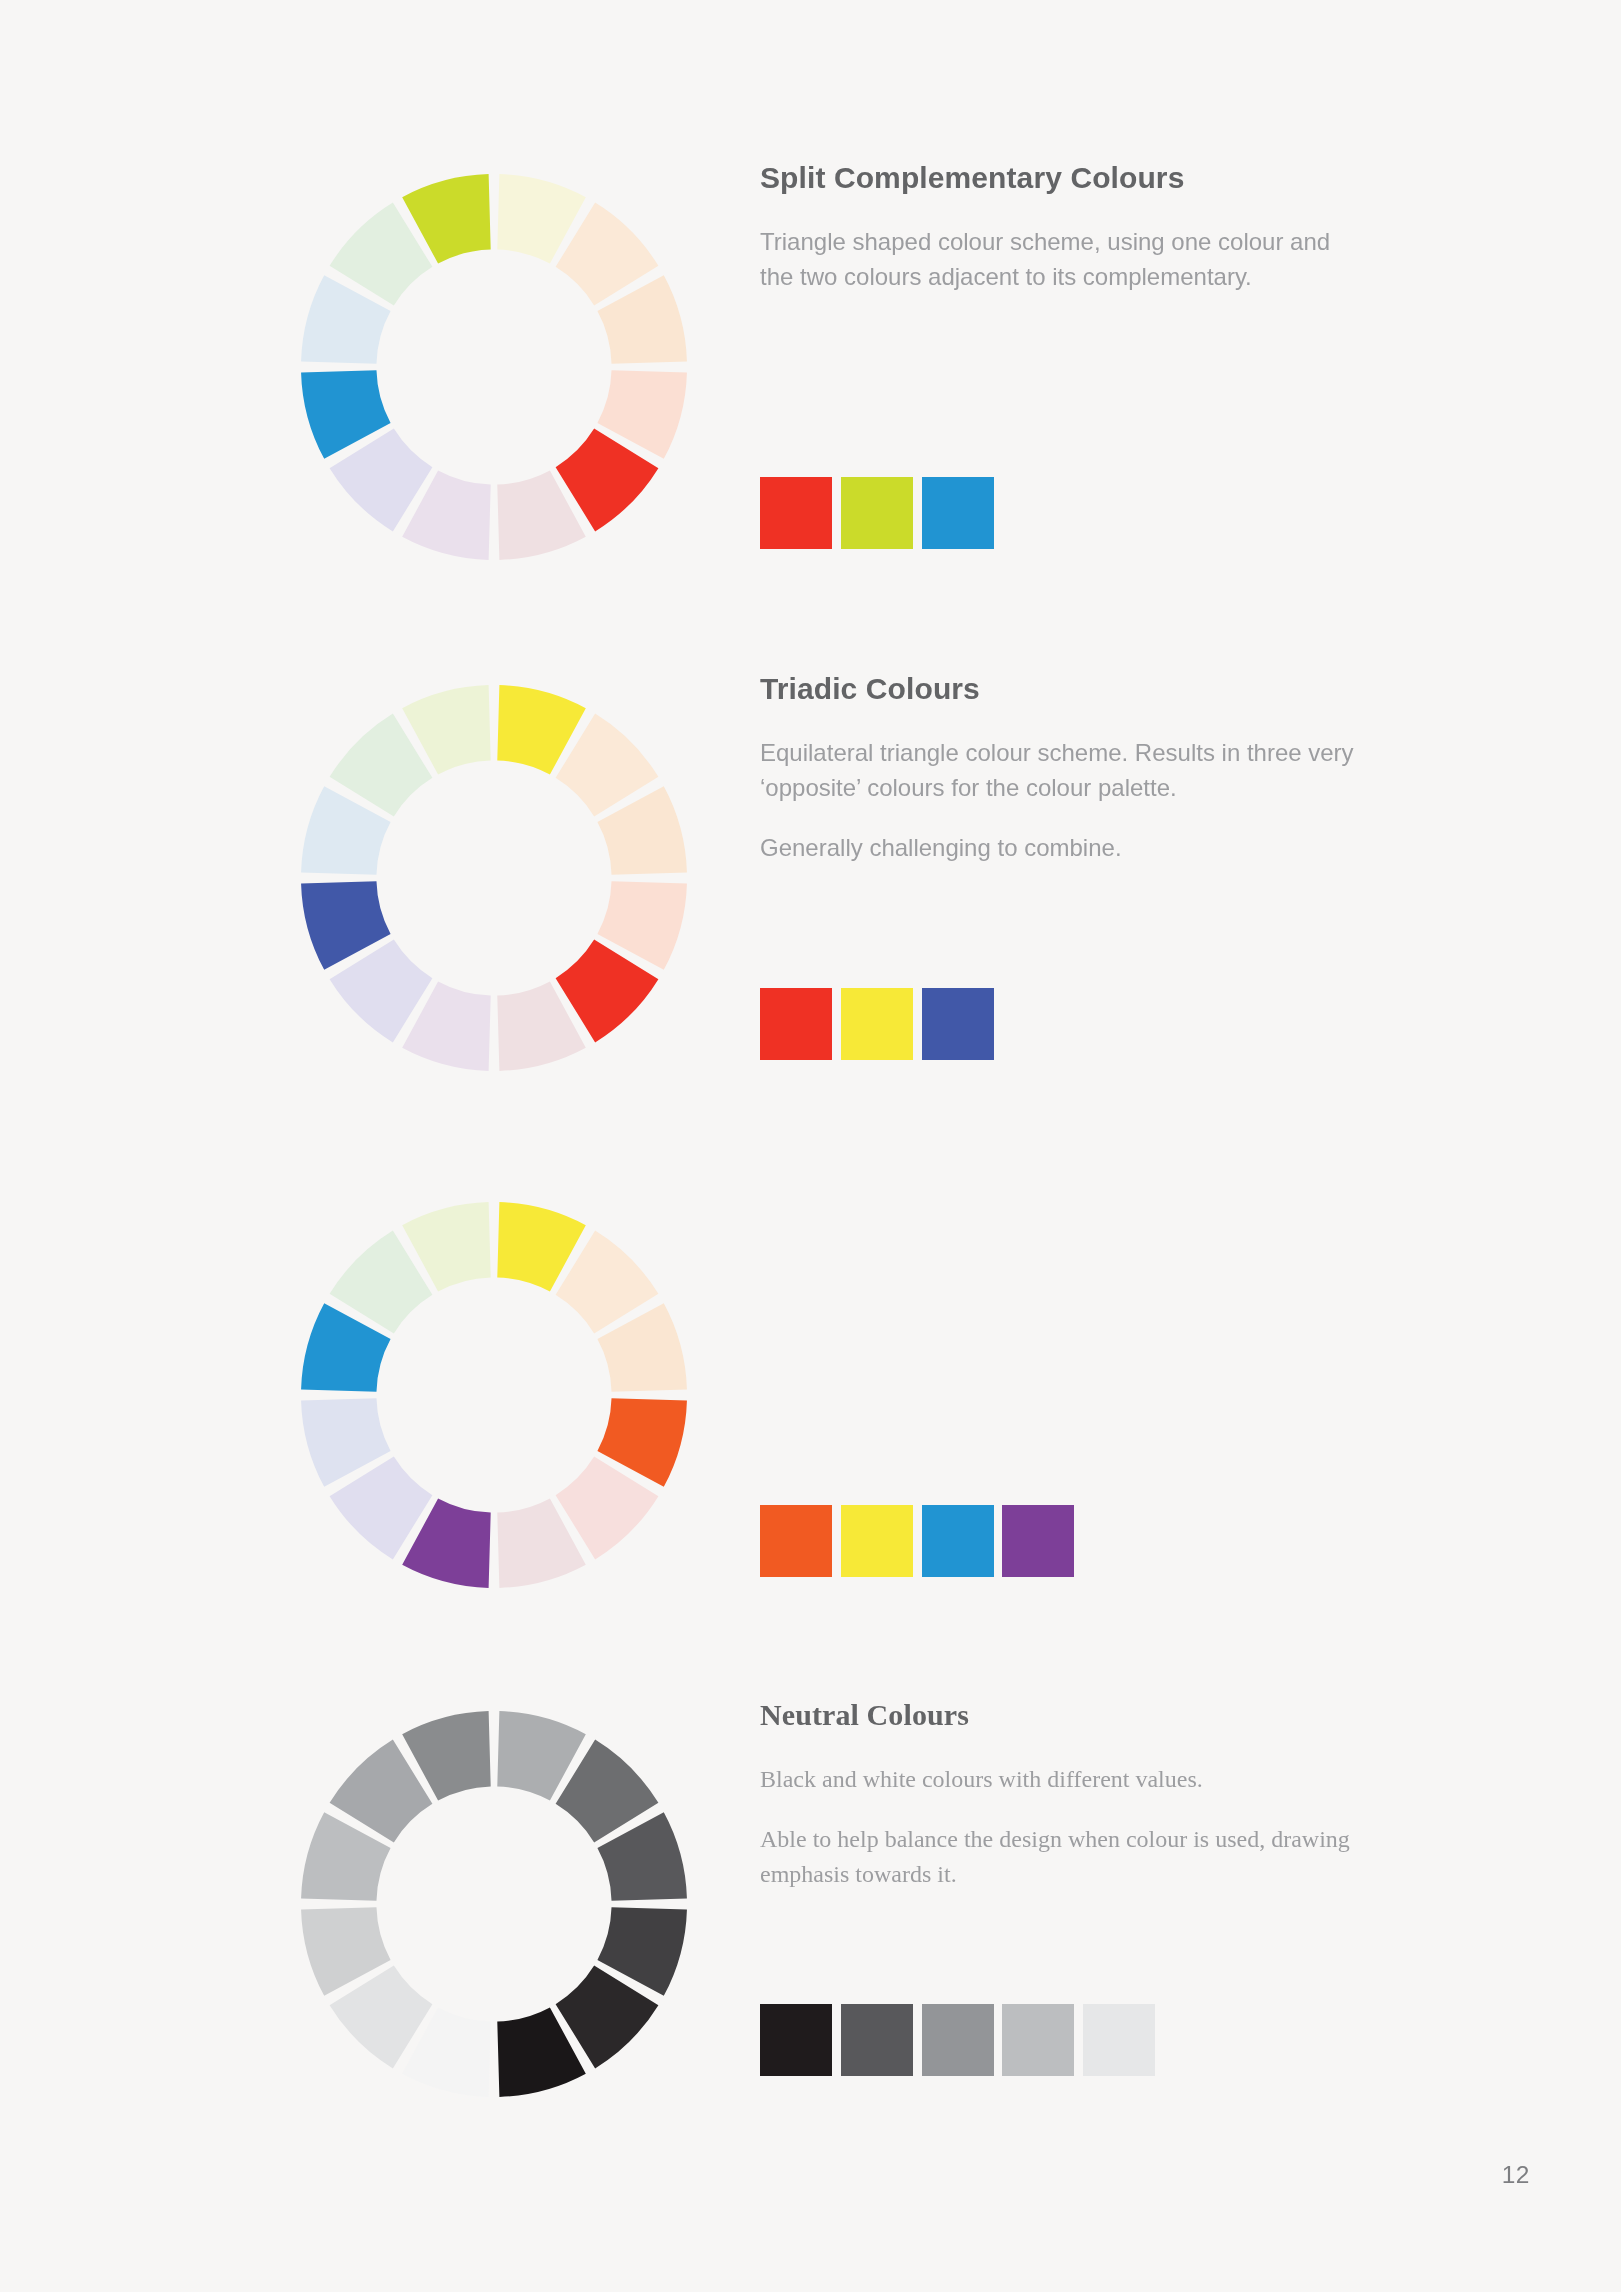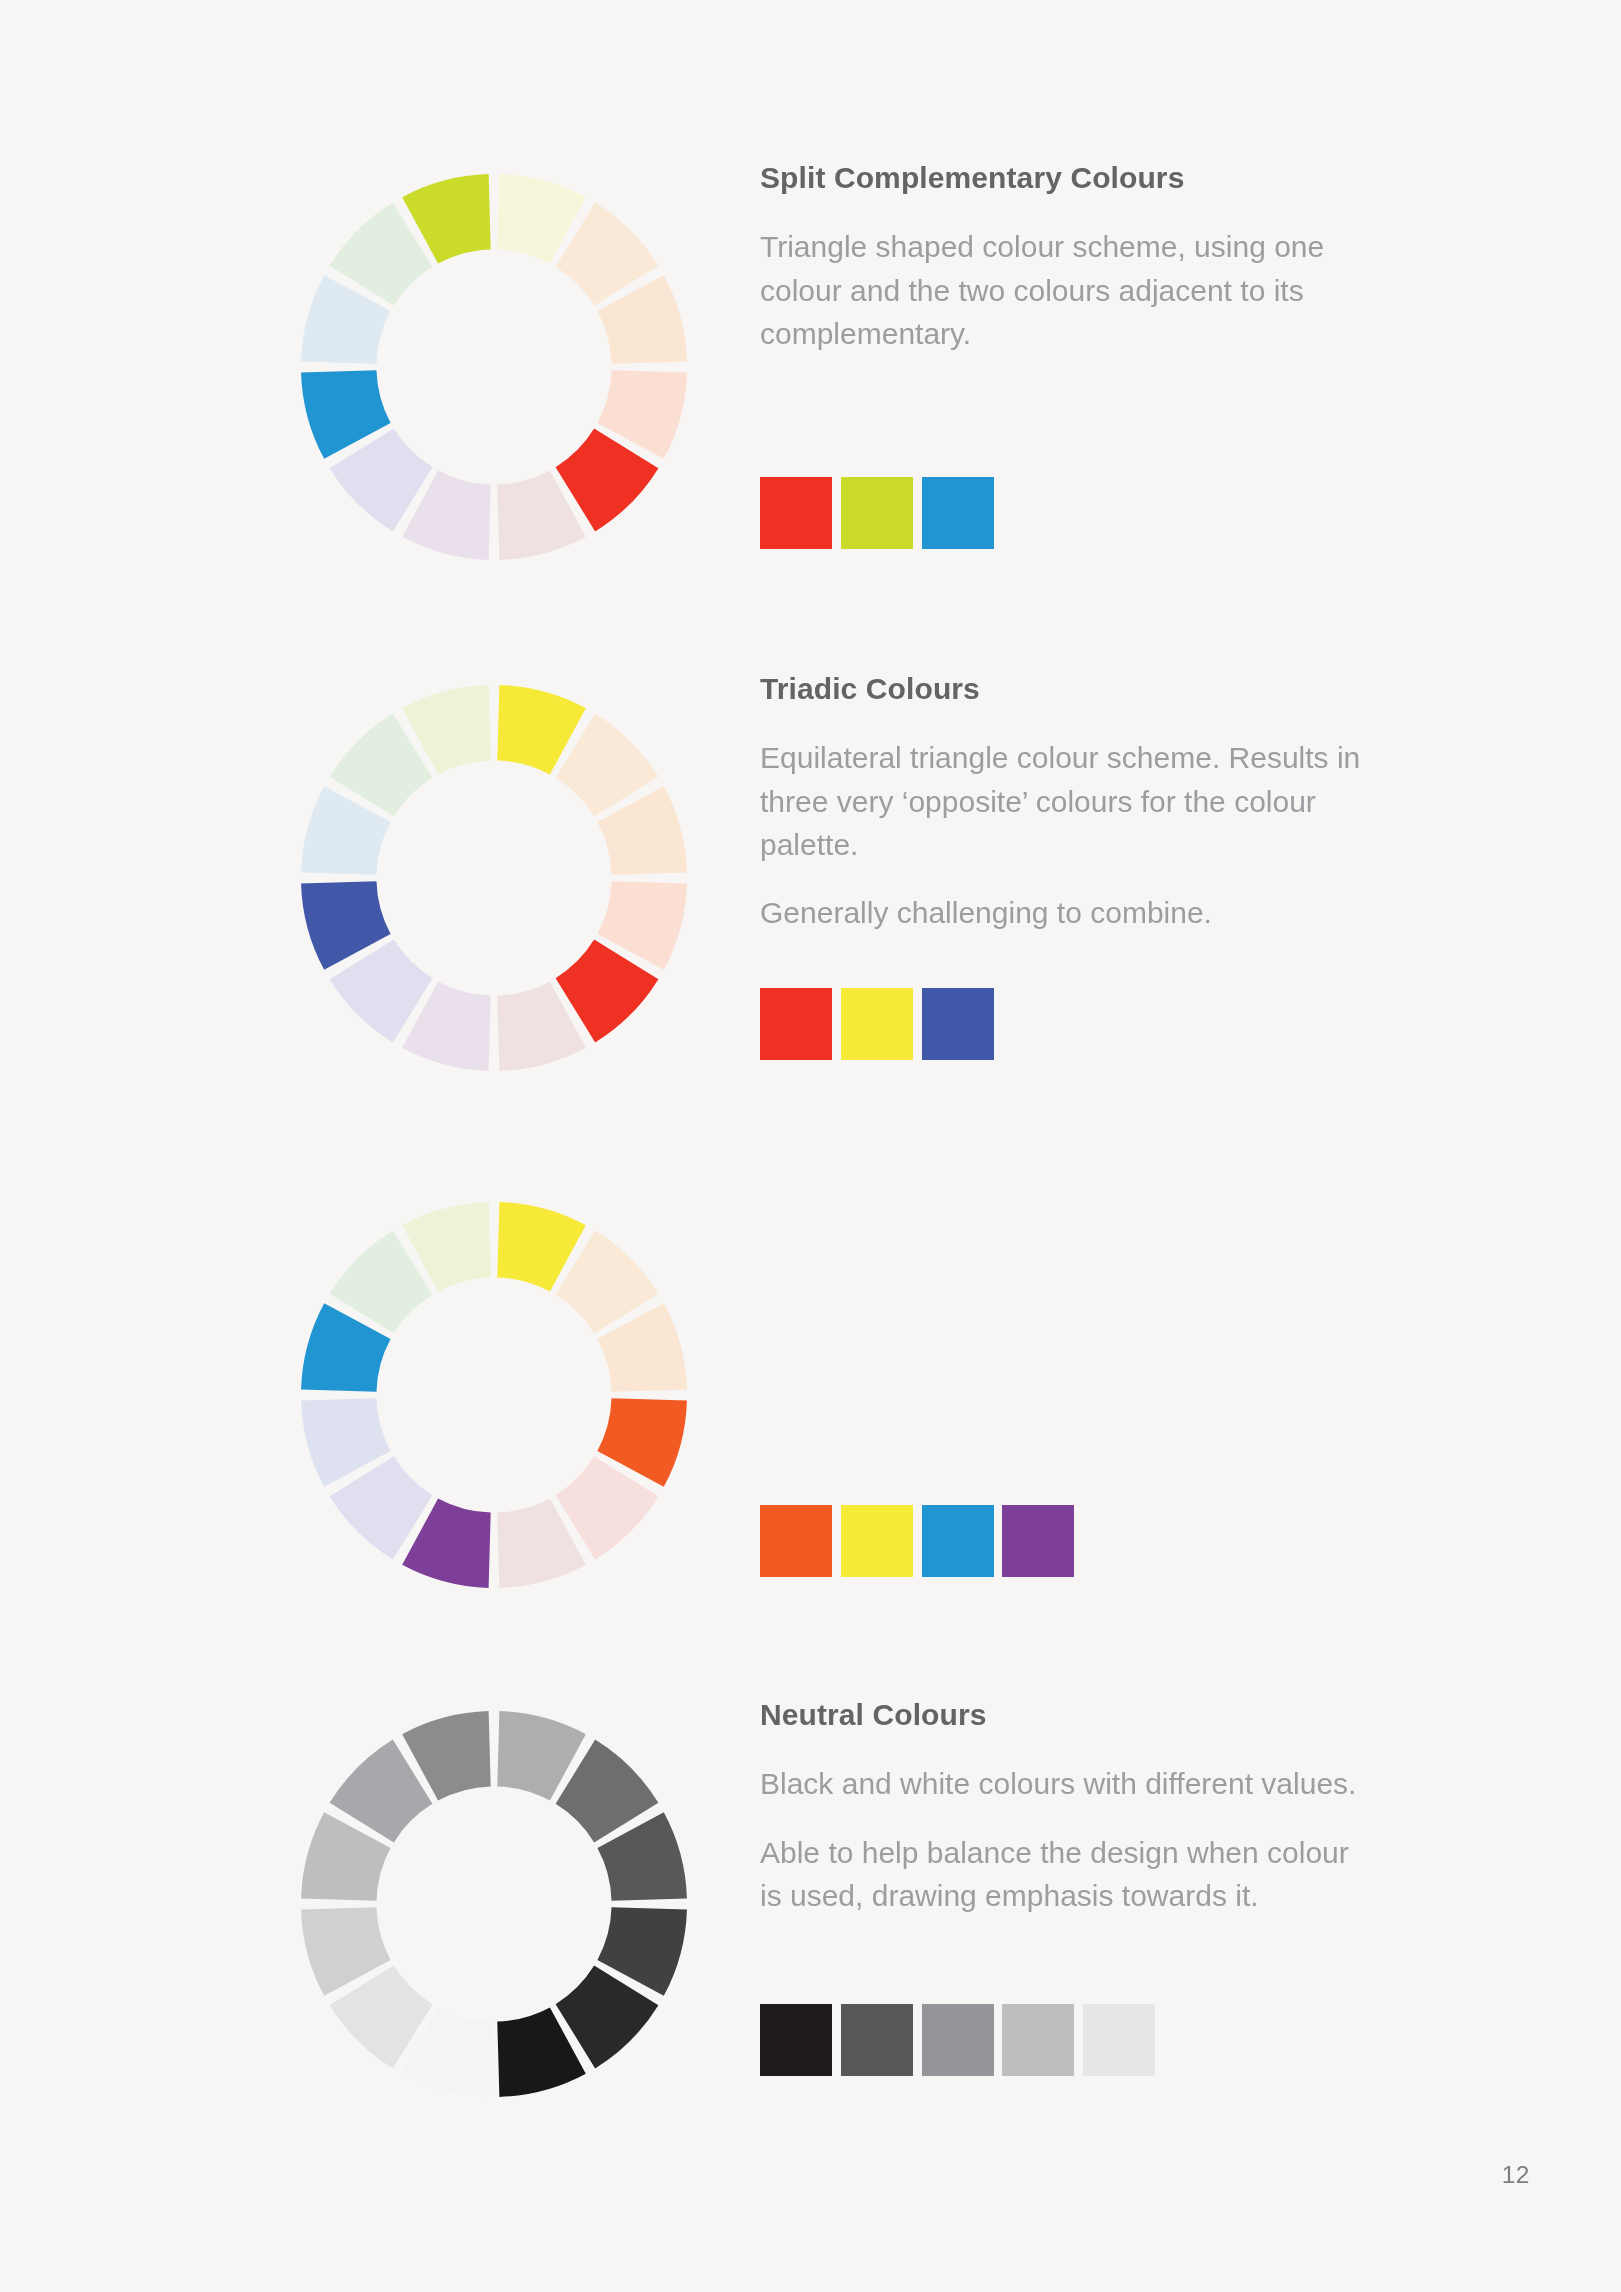--- a/index.html
+++ b/index.html
@@ -21,21 +21,21 @@
   .sec-title {
     font-size:30px;
     font-weight:600;
     color:#636466;
     letter-spacing:0.1px;
     margin:0 0 29px 0;
     line-height:1.2;
     white-space:nowrap;
   }
   .sec-body {
-    font-size:30px;
+    font-size:24px;
     color:#9C9DA0;
     line-height:1.44;
     margin:0 0 25.5px 0;
     font-weight:400;
   }
   .sec-body:last-of-type { margin-bottom:0; }
 
   .swatches { position:absolute; left:760px; display:flex; gap:8.8px; }
   .swatch { width:72px; height:72px; }
 
@@ -294,21 +294,21 @@
           <path d="M 30.21 94.77
           A 197 197 0 0 1 94.77 30.21
           L 135.12 95.79
           A 120 120 0 0 0 95.79 135.12 Z" fill="#A6A8AB"></path>
           <path d="M 104.30 24.71
           A 197 197 0 0 1 192.50 1.08
           L 194.65 78.05
           A 120 120 0 0 0 140.93 92.44 Z" fill="#8A8C8E"></path>
         </svg>
     </div>
-    <div class="content" style="top:-12.7px;">
+    <div class="content" style="top:-12.7px;font-family:Liberation Serif, serif;">
       <h2 class="sec-title">Neutral Colours</h2>
       <p class="sec-body">Black and white colours with different values.</p>
       <p class="sec-body">Able to help balance the design when colour
 is used, drawing emphasis towards it.</p>
     </div>
     <div class="swatches" style="top:294px;">
         <div class="swatch" style="background: rgb(31, 27, 28);"></div>
         <div class="swatch" style="background: rgb(88, 88, 91);"></div>
         <div class="swatch" style="background: rgb(147, 149, 152);"></div>
         <div class="swatch" style="background: rgb(188, 190, 192);"></div>

